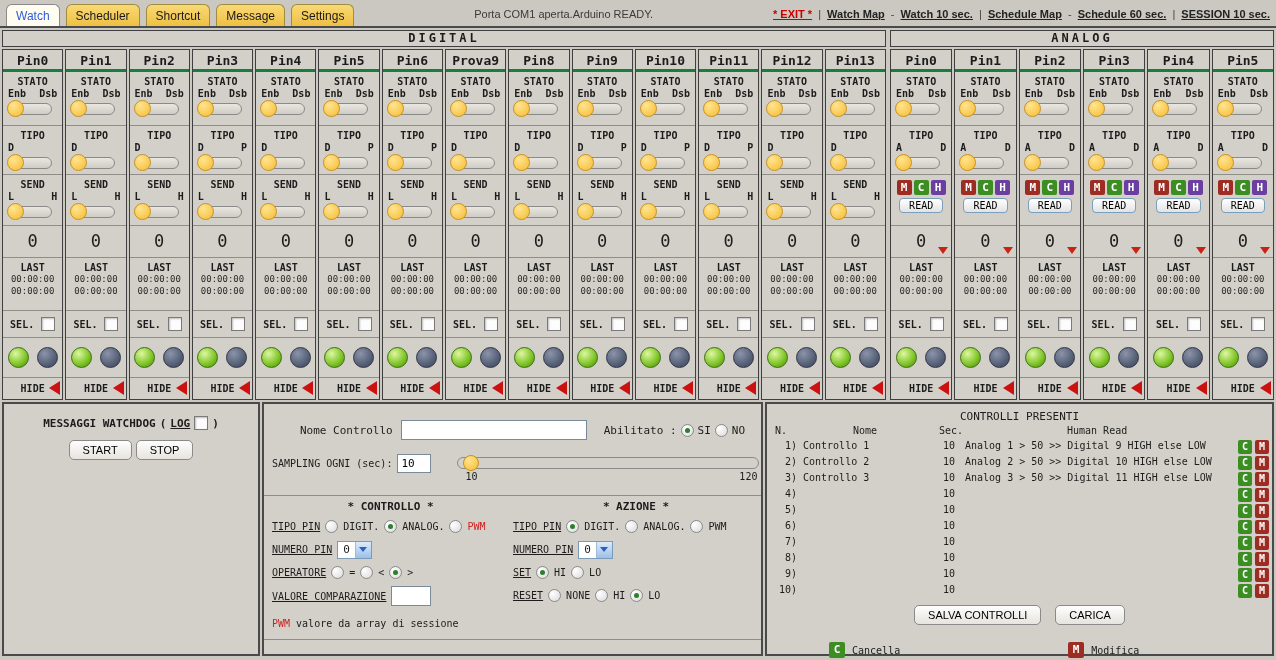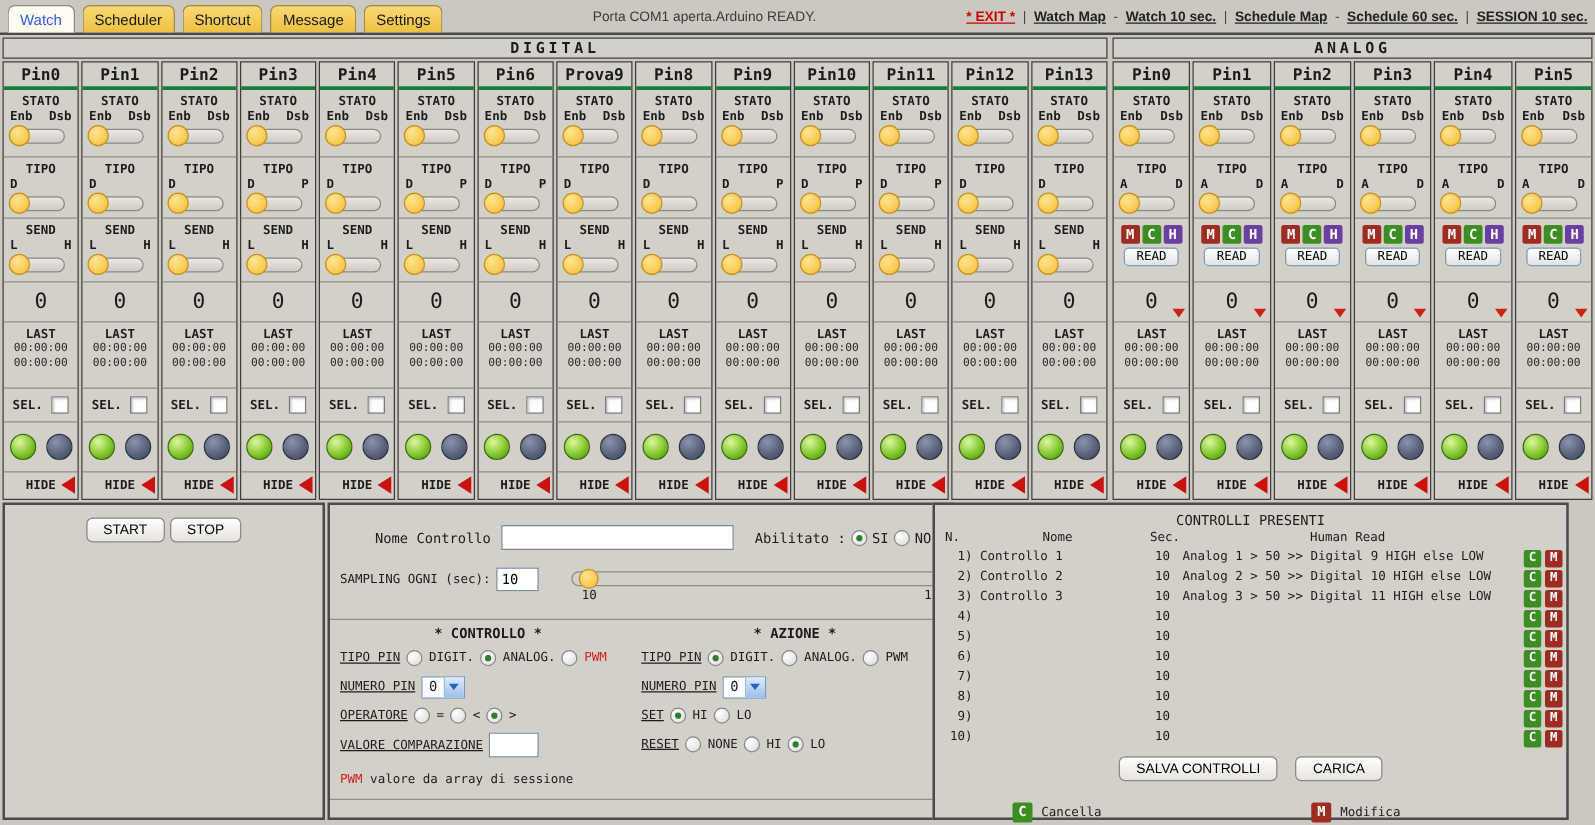--- a/index.html
+++ b/index.html
@@ -52,21 +52,21 @@
   .led { width:21px; height:21px; border-radius:50%; }
   .led.on  { background:radial-gradient(circle at 35% 30%,#ddf7a0,#7cc324 60%,#4d8a12); border:1px solid #3d6e10; }
   .led.off { background:radial-gradient(circle at 35% 30%,#8b94a9,#566077 60%,#3d4458); border:1px solid #2e3344; }
   .r-hide { height:21px; line-height:21px; text-align:center; font-size:10px; font-weight:bold; position:relative; cursor:pointer; border-bottom:none; }
   .tri-left { position:absolute; right:2px; top:3px; width:0; height:0; border-top:7px solid transparent; border-bottom:7px solid transparent; border-right:11px solid #cc1111; }
 
   
   .panel { position:absolute; top:402px; height:254px; border:2px solid #4a4a4a; background:#d3d0c9; }
   .p-left { left:2px; width:258px; }
   .p-mid { left:262px; width:501px; }
-  .p-right { left:746px; width:509px; }
+  .p-right { left:765px; width:509px; }
 
   .wd-title { text-align:center; font-size:11px; font-weight:bold; margin-top:12px; display:flex; align-items:center; justify-content:center; gap:4px; }
   .wd-title .log { text-decoration:underline; cursor:pointer; }
   .wd-btns { display:flex; justify-content:center; gap:4px; margin-top:10px; }
   .btn { font-family:"Liberation Sans",sans-serif; font-size:11px; padding:3px 13px; border:1px solid #8a8a8a; border-radius:5px; background:linear-gradient(#fefefe,#e7e4de); cursor:pointer; }
 
   .form-title { text-align:center; font-size:11px; font-weight:bold; margin-top:7px; }
   .form-title .ins { color:#2f2fd0; text-decoration:underline; cursor:pointer; }
   .frow-nome { display:flex; align-items:center; margin:16px 0 0 36px; font-size:11px; }
   .inp { border:1px solid #7a8a99; background:#fff; height:20px; font-family:"DejaVu Sans Mono",monospace; font-size:11px; padding:0 3px; }
@@ -1246,20 +1246,27 @@
     <div class="r-hide">
       <span>HIDE</span>
       <span class="tri-left"></span>
     </div>
   </div>
 </div>
   </div>
 </div>
 
 <div class="panel p-left">
+  <div class="wd-title">
+    <span>MESSAGGI WATCHDOG</span>
+    <span>(</span>
+    <span class="log">LOG</span>
+    <span class="cb"></span>
+    <span>)</span>
+  </div>
   <div class="wd-btns">
     <button class="btn">START</button>
     <button class="btn">STOP</button>
   </div>
 </div>
 
 <div class="panel p-mid">
   <div class="frow-nome">
     <span>Nome Controllo</span>
     <input class="inp inp-nome" style="">

